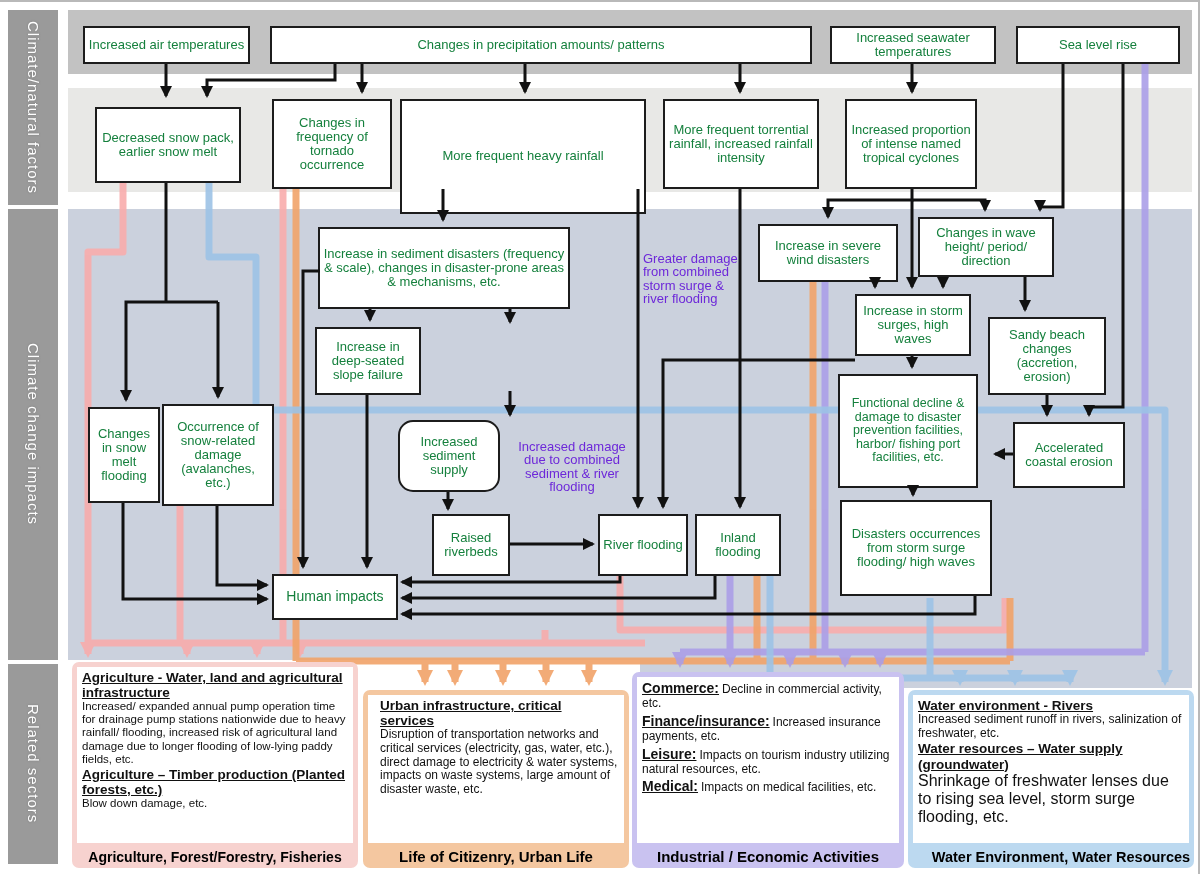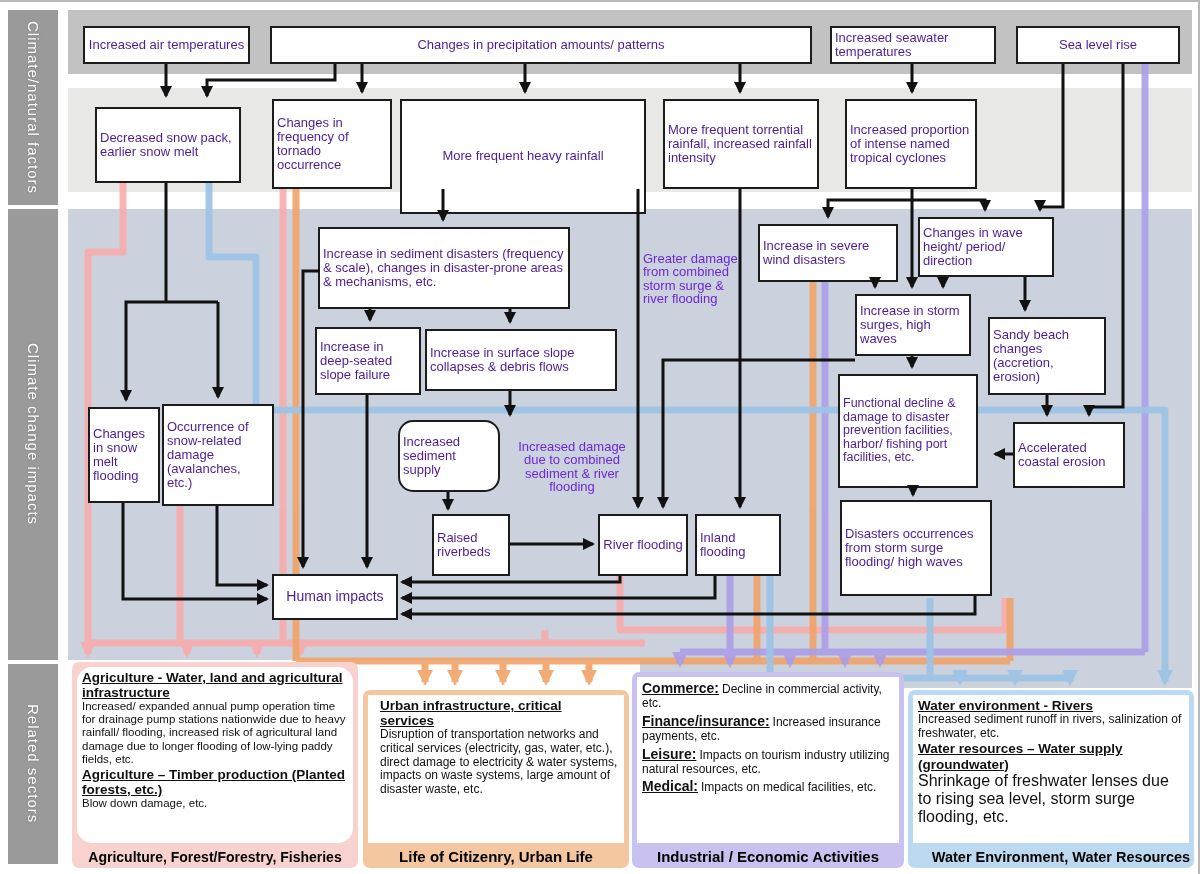--- a/index.html
+++ b/index.html
@@ -4,22 +4,22 @@
 <style>
   html,body{margin:0;padding:0;background:#fff;font-family:"Liberation Sans","DejaVu Sans",sans-serif;}
   #stage{position:relative;width:1200px;height:874px;background:#fff;overflow:hidden;
          border-top:2px solid #b9b9b9;border-right:2px solid #b9b9b9;box-sizing:border-box;}
   .band{position:absolute;}
   .vband{position:absolute;left:8px;width:50px;background:#9a9a9a;color:#fff;
          display:flex;align-items:center;justify-content:center;
          writing-mode:vertical-lr;text-orientation:sideways;
          font-size:15px;letter-spacing:1px;text-shadow:0 0 2px #777;}
   .nbox{position:absolute;background:#fff;border:2px solid #1c1c1c;box-sizing:border-box;
-        display:flex;align-items:center;justify-content:center;
-        font-size:13px;line-height:1.08;color:#4c1d95;padding:6px 3px;}
+        display:flex;align-items:center;justify-content:center;text-align:center;
+        font-size:13px;line-height:1.08;color:#15803d;padding:6px 3px;}
   .flabel{position:absolute;font-size:13px;line-height:1.02;color:#6d28d9;}
   svg.layer{position:absolute;left:0;top:0;}
   .sector{position:absolute;border-radius:7px;box-sizing:border-box;}
   .sector .panel{position:absolute;left:5px;right:5px;top:5px;background:#fff;
         padding:3px 5px;box-sizing:border-box;color:#111;}
   .sector .footer{position:absolute;left:0;right:0;bottom:3px;text-align:center;
         font-weight:bold;font-size:14px;color:#000;}
   .shead{font-weight:bold;text-decoration:underline;font-size:13.5px;line-height:1.12;}
   .sbody{font-size:11.5px;line-height:1.14;margin-bottom:1px;}
   .sline{font-size:12px;line-height:1.16;margin-bottom:2px;}
@@ -108,39 +108,38 @@
   <div class="nbox" style="left:95px;top:105px;width:146px;height:76px;">Decreased snow pack, earlier snow melt</div>
   <div class="nbox" style="left:272px;top:97px;width:120px;height:90px;">Changes in frequency of tornado occurrence</div>
   <div class="nbox" style="left:400px;top:97px;width:246px;height:115px;">More frequent heavy rainfall</div>
   <div class="nbox" style="left:663px;top:97px;width:156px;height:90px;">More frequent torrential rainfall, increased rainfall intensity</div>
   <div class="nbox" style="left:845px;top:97px;width:132px;height:90px;">Increased proportion of intense named tropical cyclones</div>
 
   <div class="nbox" style="left:318px;top:225px;width:252px;height:82px;">Increase in sediment disasters (frequency &amp; scale), changes in disaster-prone areas &amp; mechanisms, etc.</div>
   <div class="nbox" style="left:758px;top:222px;width:140px;height:58px;">Increase in severe wind disasters</div>
   <div class="nbox" style="left:918px;top:215px;width:136px;height:60px;">Changes in wave height/ period/ direction</div>
   <div class="nbox" style="left:315px;top:325px;width:106px;height:68px;">Increase in deep-seated slope failure</div>
-  <div class="nbox" style="left:425px;top:327px;width:192px;height:62px;">Increase in surface slope collapses &amp; debris flows</div>
   <div class="nbox" style="left:855px;top:292px;width:116px;height:62px;">Increase in storm surges, high waves</div>
   <div class="nbox" style="left:988px;top:315px;width:118px;height:78px;">Sandy beach changes (accretion, erosion)</div>
   <div class="nbox" style="left:88px;top:405px;width:72px;height:96px;">Changes in snow melt flooding</div>
   <div class="nbox" style="left:162px;top:402px;width:112px;height:102px;">Occurrence of snow-related damage (avalanches, etc.)</div>
   <div class="nbox" style="left:398px;top:418px;width:102px;height:72px;border-radius:15px;">Increased sediment supply</div>
   <div class="nbox" style="left:838px;top:372px;width:140px;height:114px;font-size:12.5px;">Functional decline &amp; damage to disaster prevention facilities, harbor/ fishing port facilities, etc.</div>
   <div class="nbox" style="left:1013px;top:420px;width:112px;height:66px;">Accelerated coastal erosion</div>
   <div class="nbox" style="left:432px;top:512px;width:78px;height:62px;">Raised riverbeds</div>
   <div class="nbox" style="left:598px;top:512px;width:90px;height:62px;">River flooding</div>
   <div class="nbox" style="left:695px;top:512px;width:86px;height:62px;">Inland flooding</div>
   <div class="nbox" style="left:840px;top:498px;width:152px;height:96px;">Disasters occurrences from storm surge flooding/ high waves</div>
   <div class="nbox" style="left:272px;top:572px;width:126px;height:46px;font-size:14px;">Human impacts</div>
 
   <div class="flabel" style="left:643px;top:250px;width:96px;">Greater damage from combined storm surge &amp; river flooding</div>
   <div class="flabel" style="left:506px;top:438px;width:132px;text-align:center;">Increased damage due to combined sediment &amp; river flooding</div>
 
   <div class="sector" style="left:72px;top:660px;width:286px;height:206px;background:#f7d2cf;">
-    <div class="panel" style="bottom:25px;border-radius:15px;">
+    <div class="panel" style="bottom:25px;">
       <div class="shead">Agriculture - Water, land and agricultural infrastructure</div>
       <div class="sbody">Increased/ expanded annual pump operation time for drainage pump stations nationwide due to heavy rainfall/ flooding, increased risk of agricultural land damage due to longer flooding of low-lying paddy fields, etc.</div>
       <div class="shead">Agriculture – Timber production (Planted forests, etc.)</div>
       <div class="sbody">Blow down damage, etc.</div>
     </div>
     <div class="footer">Agriculture, Forest/Forestry, Fisheries</div>
   </div>
 
   <div class="sector" style="left:363px;top:688px;width:266px;height:178px;background:#f4c7a0;">
     <div class="panel" style="bottom:25px;padding-left:12px;">

